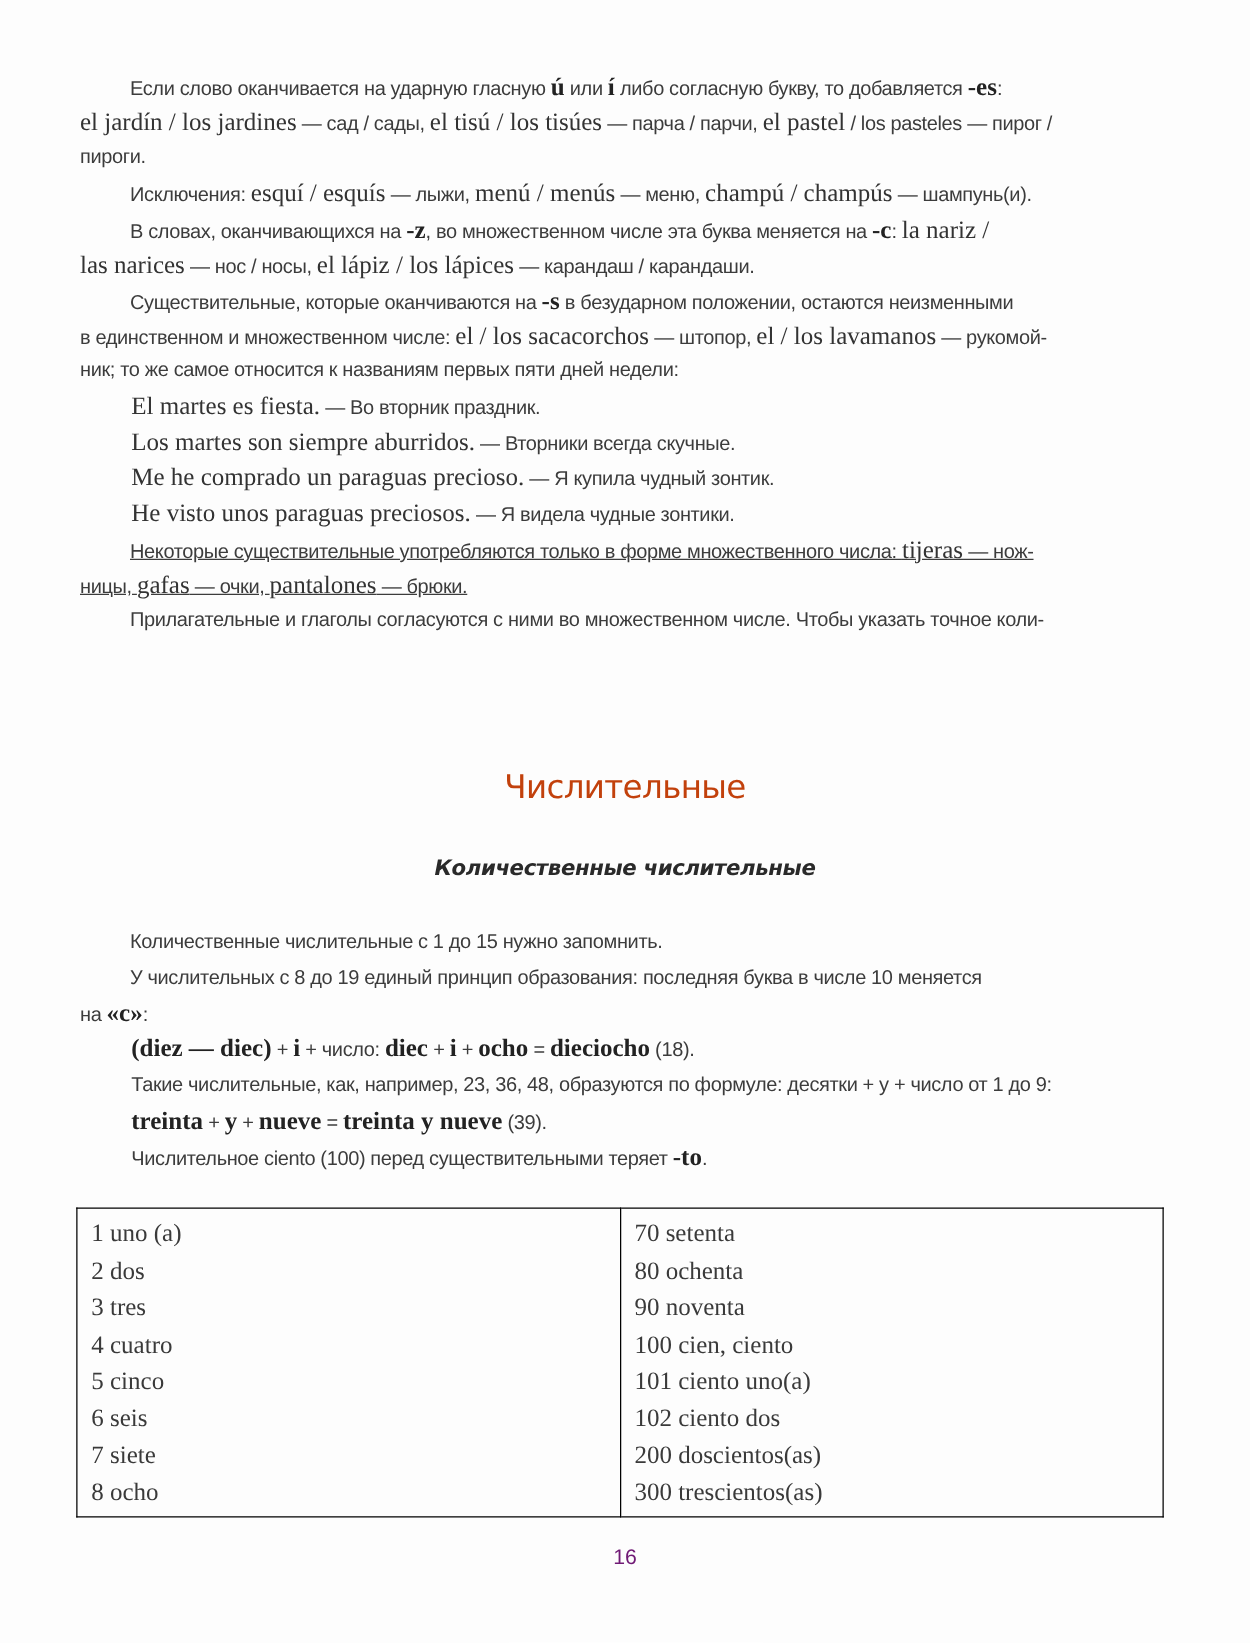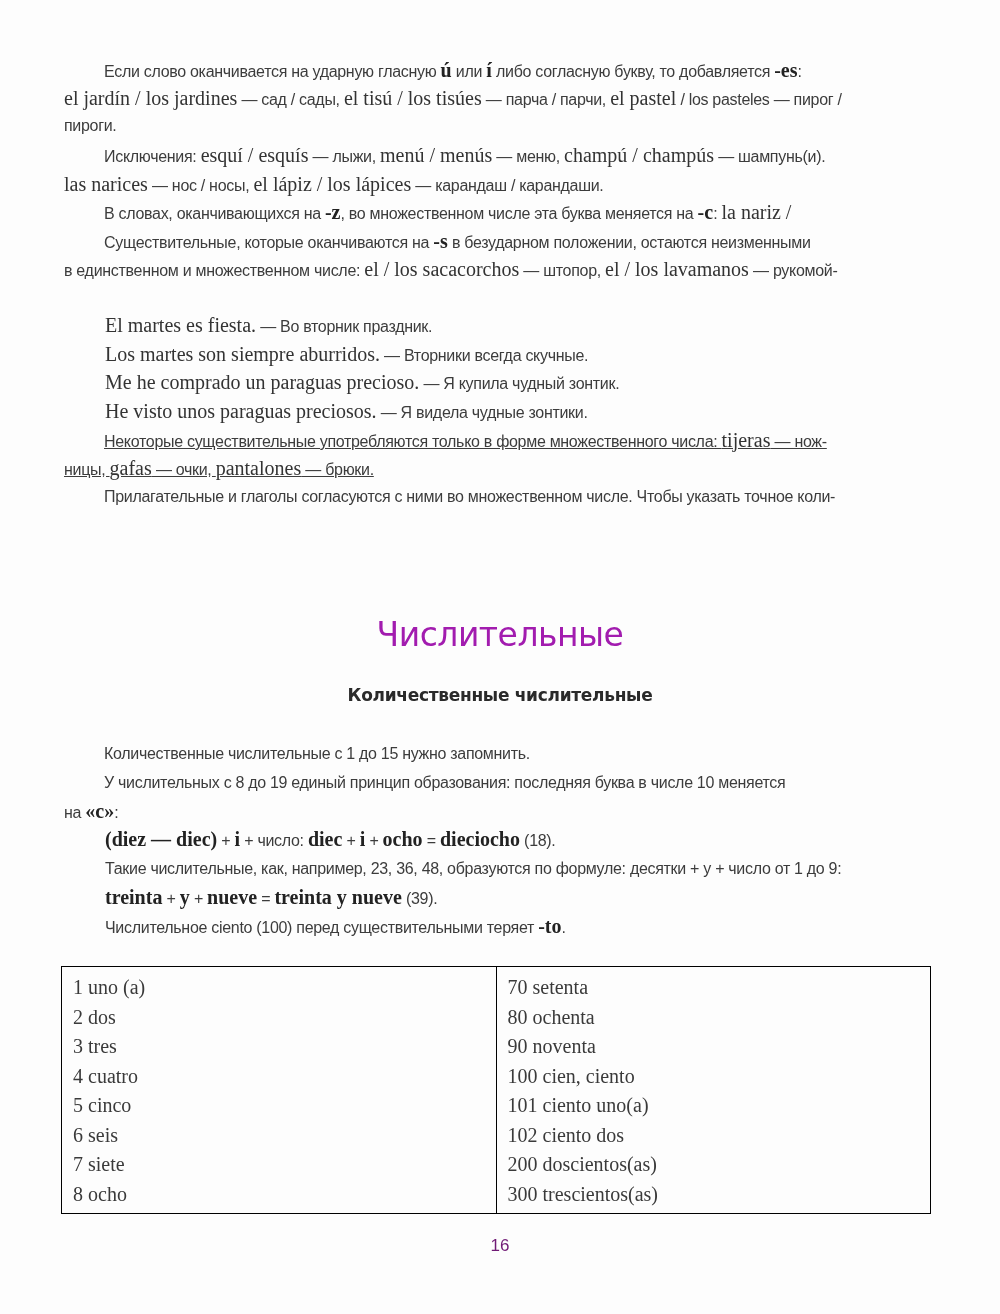--- a/index.html
+++ b/index.html
@@ -4,22 +4,22 @@
 <style>
   html, body { margin: 0; padding: 0; background: #ffffff; }
   body { width: 1000px; height: 1314px; position: relative; overflow: hidden; color: #3a3a3a; }
   .page { position: absolute; left: 0; top: 0; width: 1000px; height: 1314px; background: #fdfdfd; }
   .p { position: absolute; left: 64px; width: 866px; font-family: "Liberation Sans", sans-serif; font-size: 16px; letter-spacing: -0.3px; line-height: 28px; color: #3c3c3c; text-align: justify; }
   .line { display: block; white-space: nowrap; height: 28px; }
   .ind { padding-left: 40px; }
   .es { font-family: "Liberation Serif", serif; font-size: 20px; letter-spacing: 0; color: #333; }
   .esb { font-family: "Liberation Serif", serif; font-size: 20px; font-weight: bold; letter-spacing: 0; color: #222; }
   .ex { position: absolute; left: 105px; font-family: "Liberation Sans", sans-serif; font-size: 16px; letter-spacing: -0.3px; line-height: 28px; color: #3c3c3c; white-space: nowrap; }
-  .h1 { position: absolute; left: 0; width: 1000px; top: 615px; text-align: center; font-family: "DejaVu Sans", sans-serif; font-size: 33px; color: #a21caf; letter-spacing: -0.5px; }
-  .h2 { position: absolute; left: 0; width: 1000px; top: 685px; text-align: center; font-family: "DejaVu Sans", sans-serif; font-size: 17px; font-weight: bold; color: #2a2a2a; letter-spacing: -0.3px; }
+  .h1 { position: absolute; left: 0; width: 1000px; top: 615px; text-align: center; font-family: "DejaVu Sans", sans-serif; font-size: 26px; color: #c2410c; letter-spacing: -0.5px; }
+  .h2 { position: absolute; left: 0; width: 1000px; top: 685px; text-align: center; font-family: "DejaVu Sans", sans-serif; font-size: 17px; font-weight: bold; font-style: italic; color: #2a2a2a; letter-spacing: -0.3px; }
   table.num { position: absolute; left: 61px; top: 966px; width: 870px; border-collapse: collapse; border: 1px solid #8a8a8a; }
   table.num td { width: 50%; vertical-align: top; border: 1px solid #000000; padding: 6px 11px 4px 11px; }
   .cell-line { display: block; font-family: "Liberation Serif", serif; font-size: 20px; line-height: 29.5px; color: #3a3a3a; white-space: nowrap; }
   .pagenum { position: absolute; left: 0; width: 1000px; top: 1236px; text-align: center; font-family: "Liberation Sans", sans-serif; font-size: 17px; color: #701a75; }
 </style>
 </head>
 <body>
 
 <div class="page">
 
@@ -27,27 +27,28 @@
     <span class="line ind"><span>Если слово оканчивается на ударную гласную </span><span class="esb">ú</span><span> или </span><span class="esb">í</span><span> либо согласную букву, то добавляется </span><span class="esb">-es</span><span>:</span></span>
     <span class="line"><span class="es">el jardín / los jardines</span><span> — сад / сады, </span><span class="es">el tisú / los tisúes</span><span> — парча / парчи, </span><span class="es">el pastel</span><span> / los pasteles — пирог /</span></span>
     <span class="line">пироги.</span>
   </div>
 
   <div class="p" style="top:141px;">
     <span class="line ind"><span>Исключения: </span><span class="es">esquí / esquís</span><span> — лыжи, </span><span class="es">menú / menús</span><span> — меню, </span><span class="es">champú / champús</span><span> — шампунь(и).</span></span>
   </div>
 
   <div class="p" style="top:170px;">
+    <span class="line ind"><span>В словах, оканчивающихся на </span><span class="esb">-z</span><span>, во множественном числе эта буква меняется на </span><span class="esb">-c</span><span>: </span><span class="es">la nariz /</span></span>
     <span class="line"><span class="es">las narices</span><span> — нос / носы, </span><span class="es">el lápiz / los lápices</span><span> — карандаш / карандаши.</span></span>
-    <span class="line ind"><span>В словах, оканчивающихся на </span><span class="esb">-z</span><span>, во множественном числе эта буква меняется на </span><span class="esb">-c</span><span>: </span><span class="es">la nariz /</span></span>
   </div>
 
   <div class="p" style="top:227px;">
     <span class="line ind"><span>Существительные, которые оканчиваются на </span><span class="esb">-s</span><span> в безударном положении, остаются неизменными</span></span>
     <span class="line"><span>в единственном и множественном числе: </span><span class="es">el / los sacacorchos</span><span> — штопор, </span><span class="es">el / los lavamanos</span><span> — рукомой-</span></span>
+    <span class="line">ник; то же самое относится к названиям первых пяти дней недели:</span>
   </div>
 
   <div class="ex" style="top:311px;"><span class="es">El martes es fiesta.</span><span> — Во вторник праздник.</span></div>
   <div class="ex" style="top:340px;"><span class="es">Los martes son siempre aburridos.</span><span> — Вторники всегда скучные.</span></div>
   <div class="ex" style="top:368px;"><span class="es">Me he comprado un paraguas precioso.</span><span> — Я купила чудный зонтик.</span></div>
   <div class="ex" style="top:397px;"><span class="es">He visto unos paraguas preciosos.</span><span> — Я видела чудные зонтики.</span></div>
 
   <div class="p" style="top:426px;text-decoration:underline;">
     <span class="line ind"><span>Некоторые существительные употребляются только в форме множественного числа: </span><span class="es">tijeras</span><span> — нож-</span></span>
     <span class="line"><span>ницы, </span><span class="es">gafas</span><span> — очки, </span><span class="es">pantalones</span><span> — брюки.</span></span>

